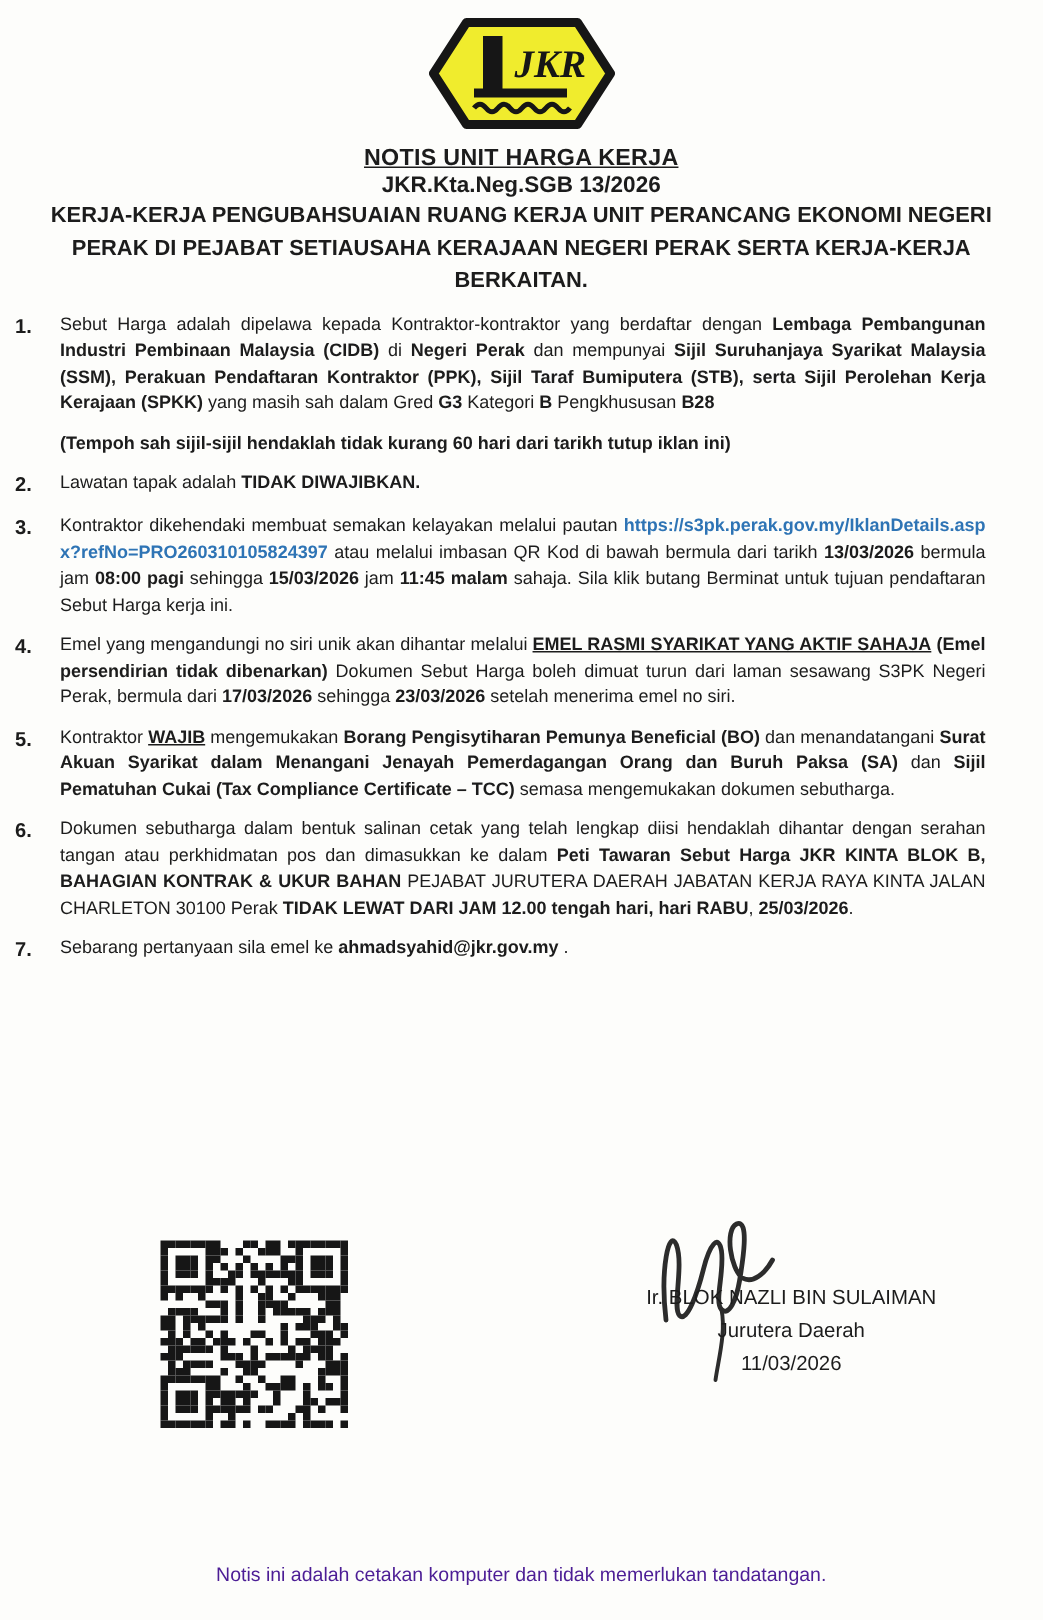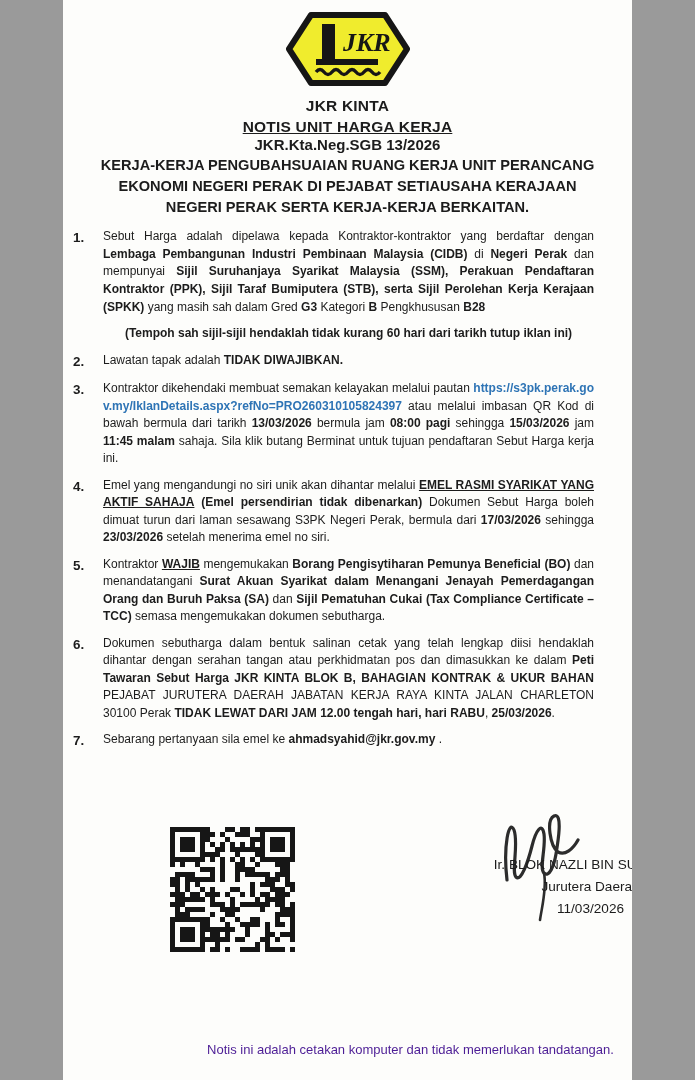--- a/index.html
+++ b/index.html
@@ -1,33 +1,33 @@
 <!DOCTYPE html>
 <html><head>
 <meta charset="utf-8">
 <style>
   html,body{margin:0;padding:0;background:#9a9a9a;}
   .page{
-    position:relative;width:569px;height:1080px;margin:0 auto;
+    position:relative;width:695px;height:1080px;margin:0 auto;
     background:#fdfdfb;color:#1c1c1c;overflow:hidden;
     font-family:"Liberation Sans",sans-serif;
   }
   
   .header{text-align:center;padding-top:8px;}
   .logo-wrap{display:inline-block;line-height:0;}
   .org-name{font-weight:700;font-size:15.5px;line-height:1.2;margin-top:3px;letter-spacing:.2px;}
   .doc-title{font-weight:700;font-size:15.5px;line-height:1.25;text-decoration:underline;margin-top:1px;letter-spacing:.2px;}
   .ref-no{font-weight:700;font-size:15px;text-align:center;margin-top:0;}
   .project-title{font-weight:700;font-size:14.6px;line-height:1.45;text-align:center;margin:2px 28px 0 28px;}
   
   .list{margin-top:10px;}
   .list-row{display:flex;padding:0 38px 0 10px;margin-bottom:9px;}
   .num{flex:0 0 30px;font-size:13.4px;line-height:1.46;}
   .para{flex:1;text-align:justify;font-size:12px;line-height:1.46;}
-  .para.center{text-align:center;}
+  .para.center{}
   .b{font-weight:700;}
   .u{text-decoration:underline;}
   .link{color:#2e74b5;font-weight:700;word-break:break-all;}
   
   .bottom{position:absolute;left:0;top:818px;width:695px;height:160px;}
   .qr{position:absolute;left:107px;top:9px;display:grid;grid-template-columns:repeat(25,5px);grid-auto-rows:5px;background:#fdfdfb;}
   .qr i{display:block;}
   .qr i.d{background:#161616;}
   .sig-script{position:absolute;left:428px;top:-16px;}
   .sig-block{position:absolute;left:385px;top:36px;width:285px;text-align:center;font-size:13.6px;line-height:1.62;}
@@ -42,21 +42,20 @@
   <div class="header">
     <span class="logo-wrap">
       <svg width="124" height="82" viewBox="0 0 124 82">
         <polygon points="3,41 25,7 99,7 121,41 99,75 25,75" fill="#f0ec2d" stroke="#161616" stroke-width="6" stroke-linejoin="round"></polygon>
         <rect x="36" y="16" width="13" height="40" fill="#161616"></rect>
         <rect x="30" y="51" width="62" height="6" fill="#161616"></rect>
         <path d="M30 64 q4 -5 8 0 q4 5 8 0 q4 -5 8 0 q4 5 8 0 q4 -5 8 0 q4 5 8 0 q4 -5 8 0 q4 5 8 0" fill="none" stroke="#161616" stroke-width="3.4"></path>
         <text x="57" y="43" font-family="Liberation Serif, serif" font-size="26" font-weight="bold" font-style="italic" fill="#161616">JKR</text>
       </svg>
     </span>
-    <div class="org-name">JKR KINTA</div>
     <div class="doc-title">NOTIS UNIT HARGA KERJA</div>
   </div>
 
   <div class="ref-no">JKR.Kta.Neg.SGB 13/2026</div>
   <div class="project-title">KERJA-KERJA PENGUBAHSUAIAN RUANG KERJA UNIT PERANCANG EKONOMI NEGERI PERAK DI PEJABAT SETIAUSAHA KERAJAAN NEGERI PERAK SERTA KERJA-KERJA BERKAITAN.</div>
 
   <div class="list">
       <div class="list-row">
         <div class="num b">1.</div>
         <div class="para"><span>Sebut Harga adalah dipelawa kepada Kontraktor-kontraktor yang berdaftar dengan </span><span class="b">Lembaga Pembangunan Industri Pembinaan Malaysia (CIDB)</span><span> di </span><span class="b">Negeri Perak</span><span> dan mempunyai </span><span class="b">Sijil Suruhanjaya Syarikat Malaysia (SSM), Perakuan Pendaftaran Kontraktor (PPK), Sijil Taraf Bumiputera (STB), serta Sijil Perolehan Kerja Kerajaan (SPKK)</span><span> yang masih sah dalam Gred </span><span class="b">G3</span><span> Kategori </span><span class="b">B</span><span> Pengkhususan </span><span class="b">B28</span></div>

